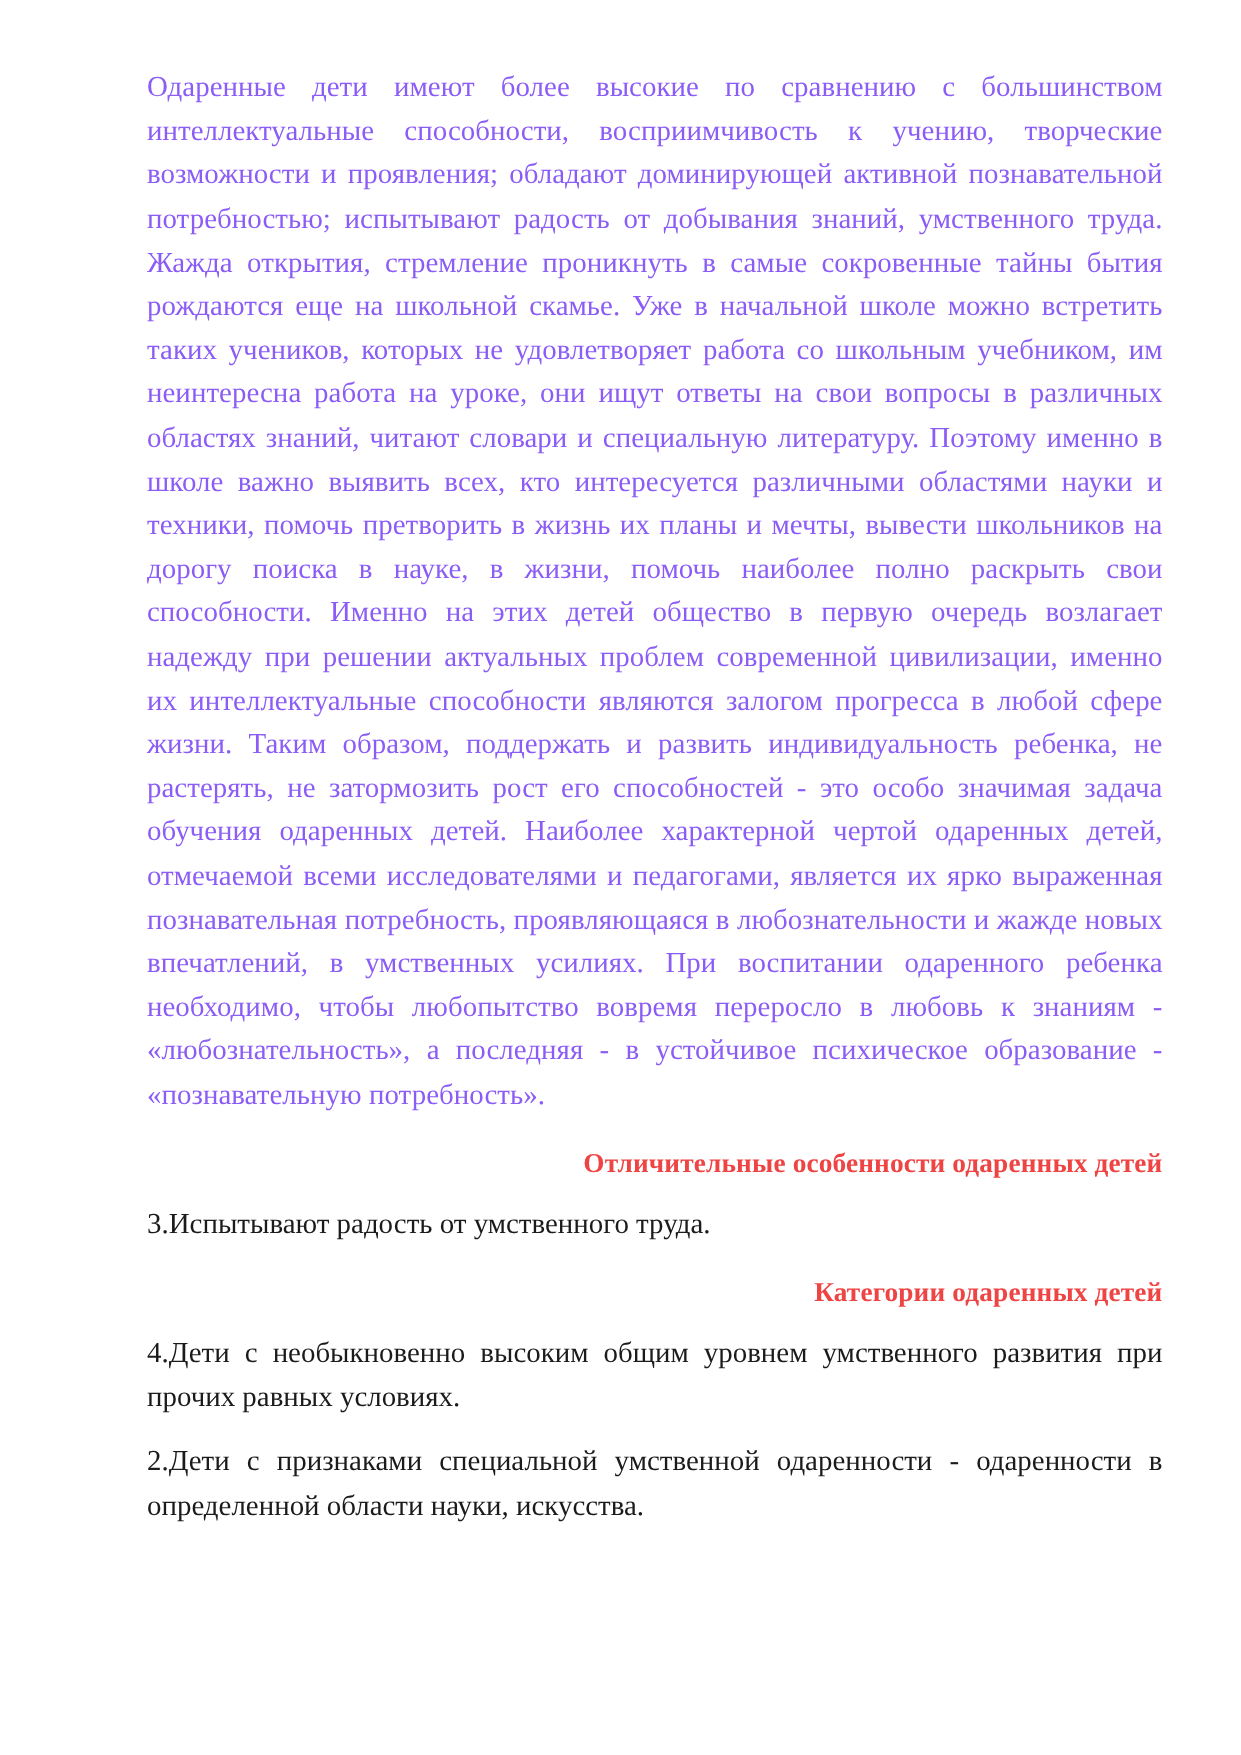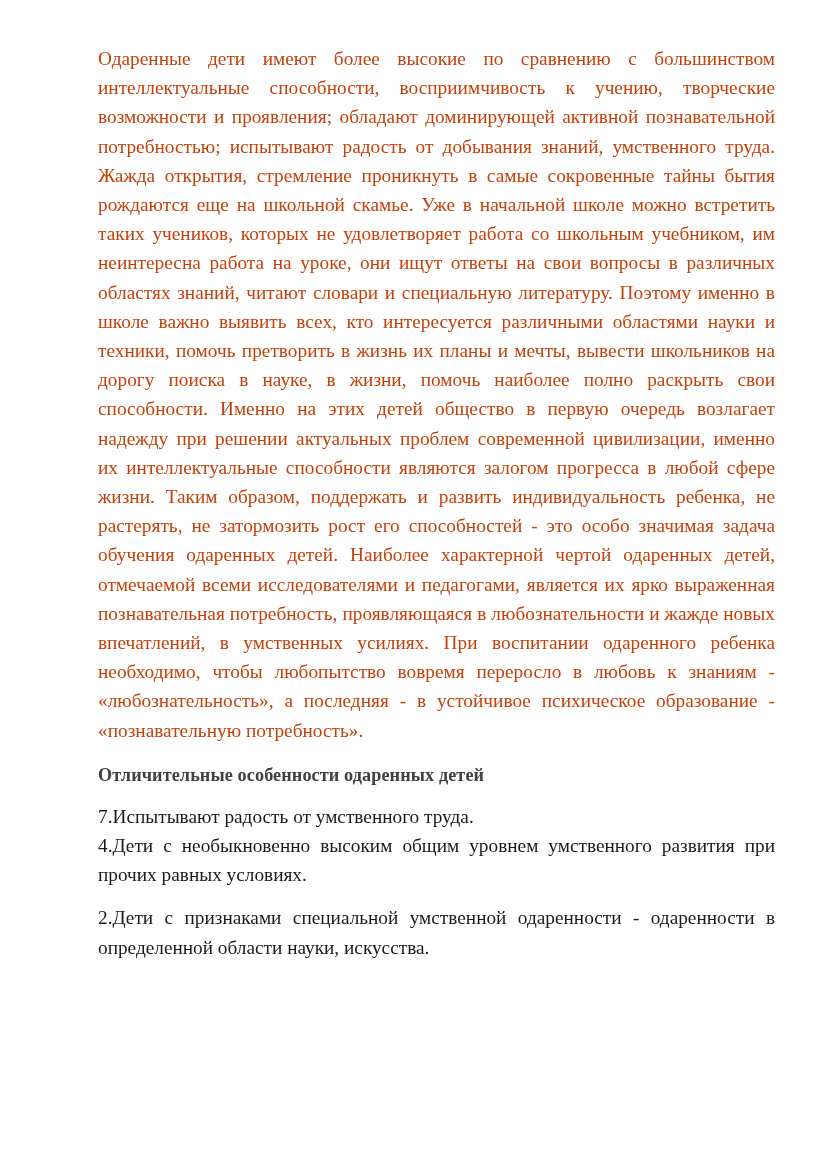--- a/index.html
+++ b/index.html
@@ -27,32 +27,32 @@
     width: 677px;
   }
   p.para {
     margin: 0 0 0 0;
     text-align: justify;
     text-justify: inter-word;
     font-size: 19.3px;
     line-height: 29.2px;
     letter-spacing: 0.02px;
     word-spacing: 0.1px;
-    color: #c2410c;
+    color: #8b5cf6;
   }
   p.para.intro {
     text-indent: 0;
   }
   h2.heading {
     margin: 17px 0 14px 0;
-    text-align: left;
+    text-align: right;
     font-size: 18.2px;
     line-height: 26px;
     font-weight: bold;
-    color: #404040;
+    color: #ef4444;
     letter-spacing: 0.1px;
   }
   p.item {
     margin: 0 0 14px 0;
     text-align: justify;
     text-justify: inter-word;
     font-size: 19.3px;
     line-height: 29.2px;
     color: #1b1b1b;
   }
@@ -65,21 +65,22 @@
 
 <div class="page">
   <div class="doc-body">
 
     <p class="para intro">Одаренные дети имеют более высокие по сравнению с большинством интеллектуальные способности, восприимчивость к учению, творческие возможности и проявления; обладают доминирующей активной познавательной потребностью; испытывают радость от добывания знаний, умственного труда. Жажда открытия, стремление проникнуть в самые сокровенные тайны бытия рождаются еще на школьной скамье. Уже в начальной школе можно встретить таких учеников, которых не удовлетворяет работа со школьным учебником, им неинтересна работа на уроке, они ищут ответы на свои вопросы в различных областях знаний, читают словари и специальную литературу. Поэтому именно в школе важно выявить всех, кто интересуется различными областями науки и техники, помочь претворить в жизнь их планы и мечты, вывести школьников на дорогу поиска в науке, в жизни, помочь наиболее полно раскрыть свои способности. Именно на этих детей общество в первую очередь возлагает надежду при решении актуальных проблем современной цивилизации, именно их интеллектуальные способности являются залогом прогресса в любой сфере жизни. Таким образом, поддержать и развить индивидуальность ребенка, не растерять, не затормозить рост его способностей - это особо значимая задача обучения одаренных детей. Наиболее характерной чертой одаренных детей, отмечаемой всеми исследователями и педагогами, является их ярко выраженная познавательная потребность, проявляющаяся в любознательности и жажде новых впечатлений, в умственных усилиях. При воспитании одаренного ребенка необходимо, чтобы любопытство вовремя переросло в любовь к знаниям - «любознательность», а последняя - в устойчивое психическое образование - «познавательную потребность».</p>
 
     <h2 class="heading">Отличительные особенности одаренных детей</h2>
 
 
 
-    <p class="item last">7.Испытывают радость от умственного труда.</p>
+    <p class="item last">3.Испытывают радость от умственного труда.</p>
 
+    <h2 class="heading">Категории одаренных детей</h2>
 
     <p class="item">4.Дети с необыкновенно высоким общим уровнем умственного развития при прочих равных условиях.</p>
 
     <p class="item last">2.Дети с признаками специальной умственной одаренности - одаренности в определенной области науки, искусства.</p>
 
   </div>
 </div>
 
 </body></html>

